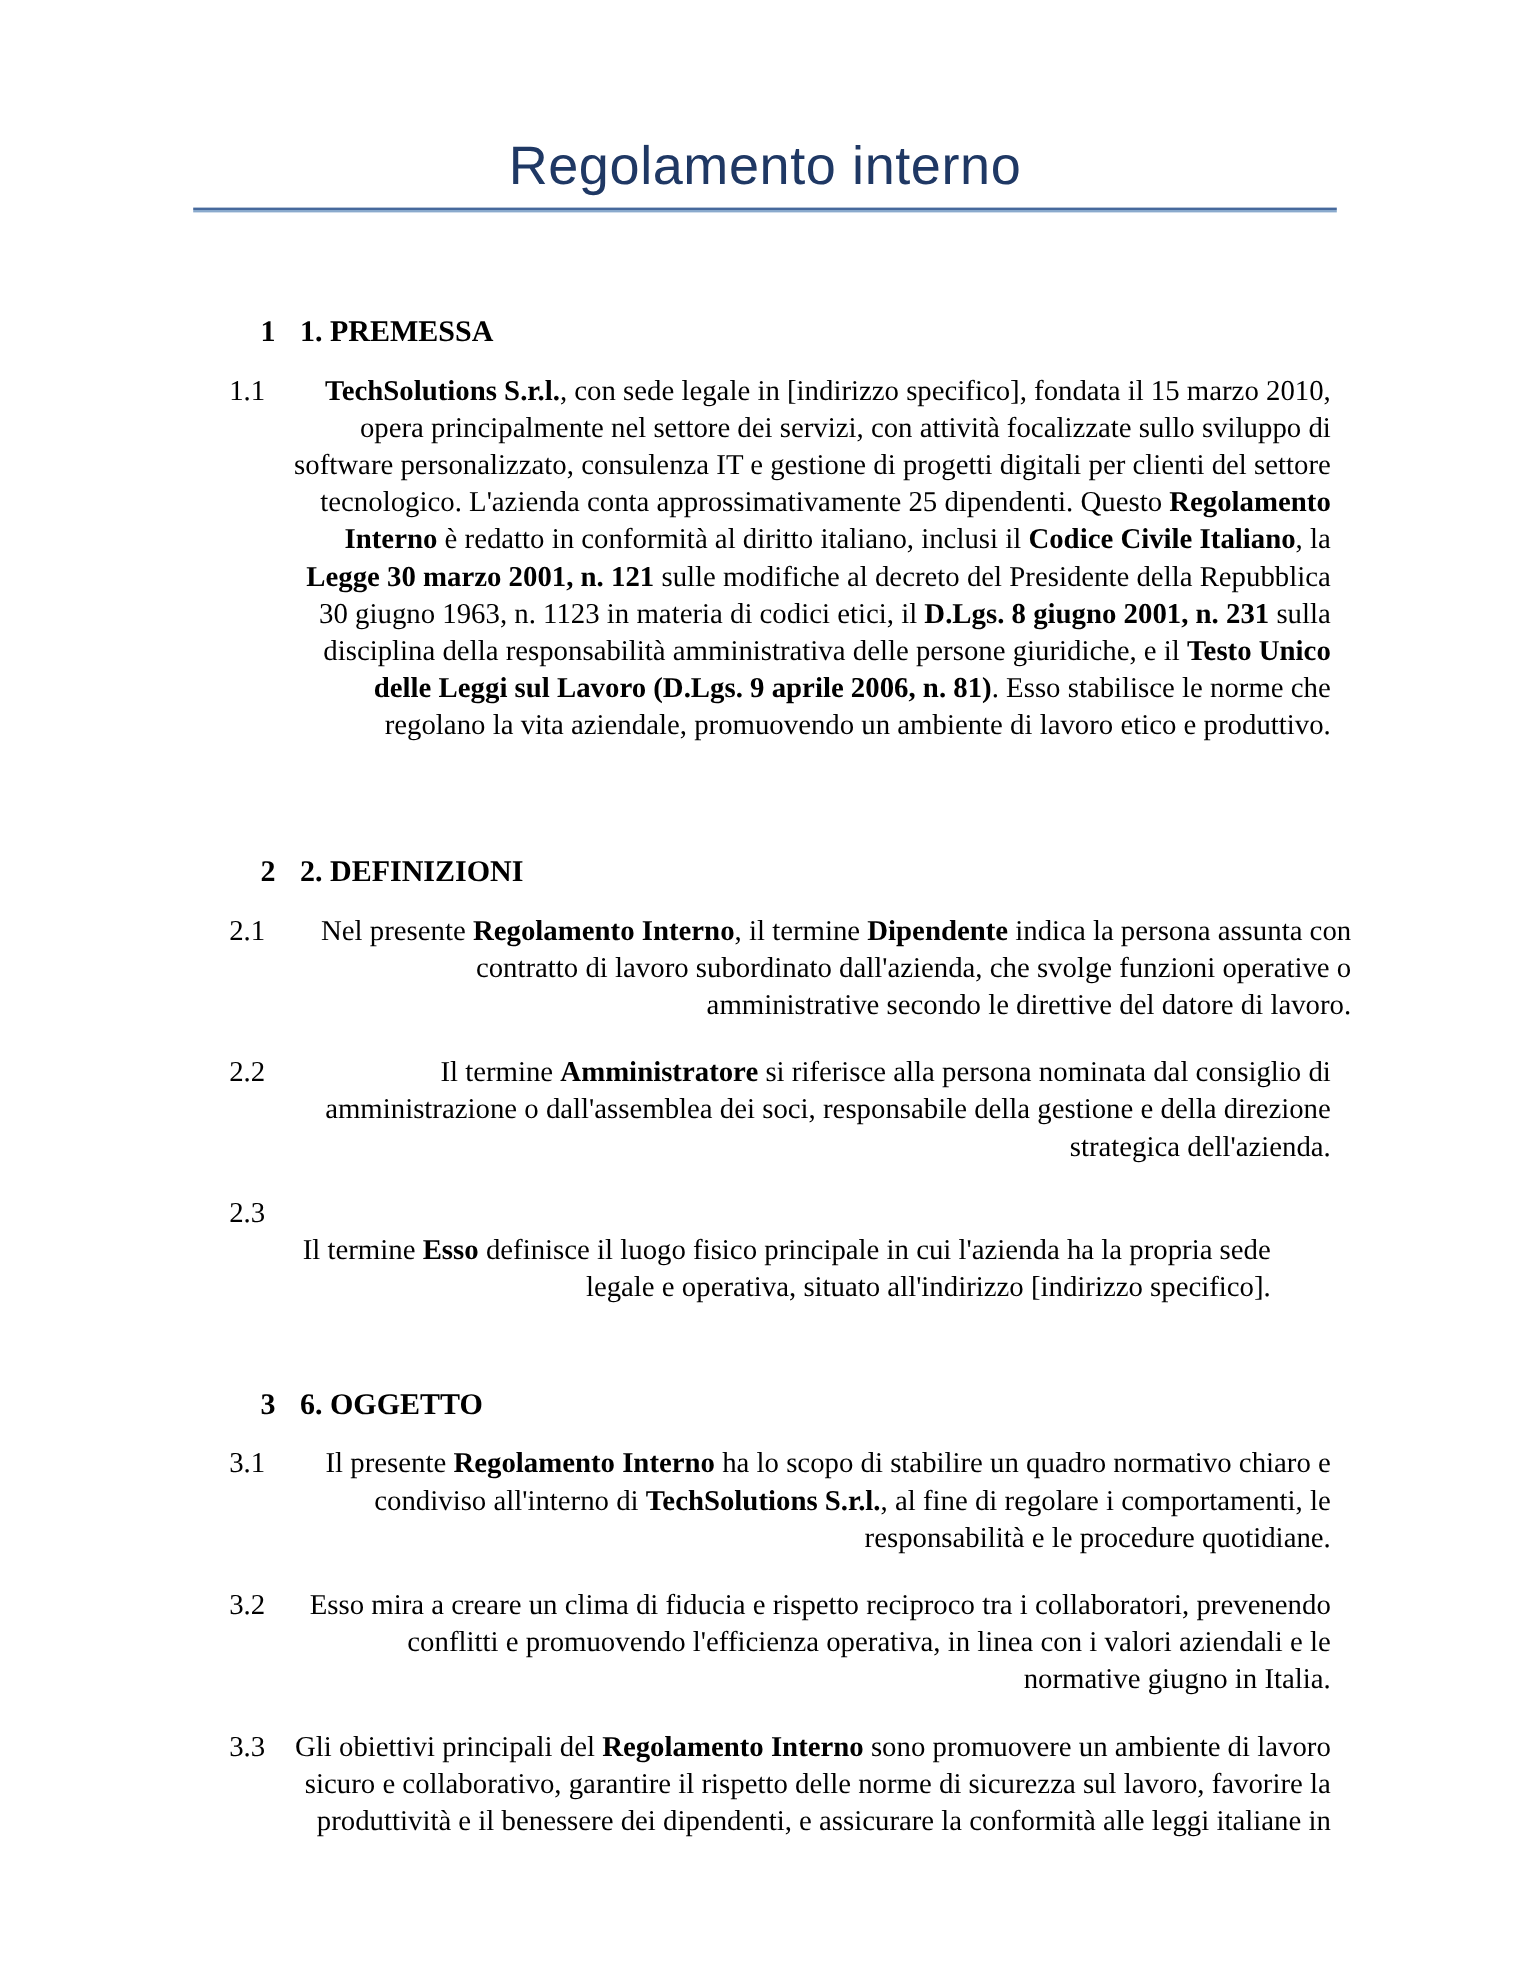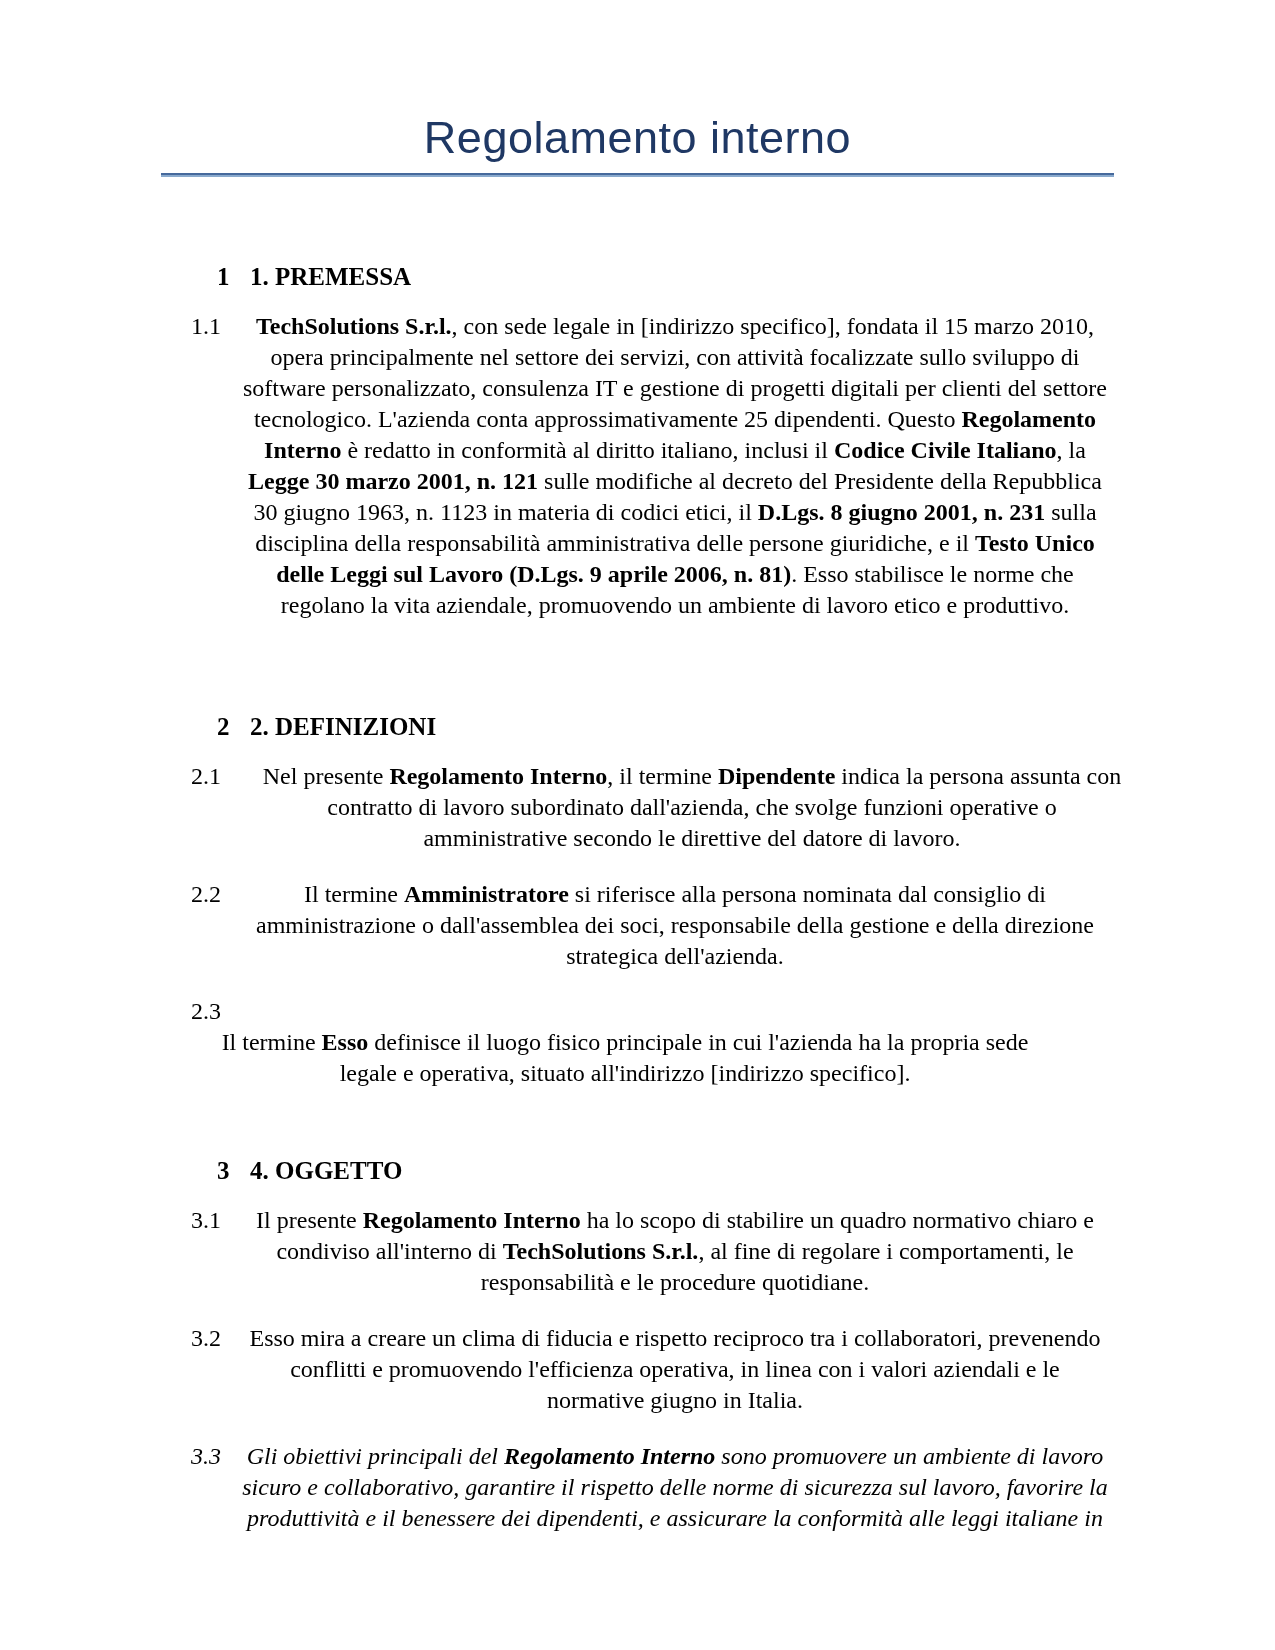--- a/index.html
+++ b/index.html
@@ -42,33 +42,33 @@
     color:#000000;
   }
   .h-num { width:33px; flex:none; }
   .p-row {
     display:flex;
     margin-left:148px;
     font-size:24px;
     line-height:31px;
   }
   .p-num { width:50px; flex:none; }
-  .p-text { width:868px; text-align:center; }
+  .p-text { width:868px; text-align:right; }
   .p-text b { font-weight:700; }
 
   #h1  { margin-top:84px; }
   #p11 { margin-top:18px; }
   #h2  { margin-top:90px; }
   #p21 { margin-top:18px;gap:17px; }
   #p22 { margin-top:25px; }
   #p23 { margin-top:24px;flex-direction:column; }
   #h3  { margin-top:66px; }
   #p31 { margin-top:18px; }
   #p32 { margin-top:25px; }
-  #p33 { margin-top:25px;font-style:italic; }
+  #p33 { margin-top:25px; }
 </style>
 </head>
 <body>
 
 <div class="page">
 
   <h1 class="doc-title">Regolamento interno</h1>
   <div class="title-rule"></div>
 
   <main>
@@ -99,21 +99,21 @@
       </div>
       <div class="p-row" id="p23">
         <span class="p-num">2.3</span>
         <p class="p-text">Il termine <b>Esso</b> definisce il luogo fisico principale in cui l'azienda ha la propria sede legale e operativa, situato all'indirizzo [indirizzo specifico].</p>
       </div>
     </section>
 
     <section>
       <div class="h-row" id="h3">
         <span class="h-num">3</span>
-        <span class="h-text">4. OGGETTO</span>
+        <span class="h-text">6. OGGETTO</span>
       </div>
       <div class="p-row" id="p31">
         <span class="p-num">3.1</span>
         <p class="p-text">Il presente <b>Regolamento Interno</b> ha lo scopo di stabilire un quadro normativo chiaro e condiviso all'interno di <b>TechSolutions S.r.l.</b>, al fine di regolare i comportamenti, le responsabilità e le procedure quotidiane.</p>
       </div>
       <div class="p-row" id="p32">
         <span class="p-num">3.2</span>
         <p class="p-text">Esso mira a creare un clima di fiducia e rispetto reciproco tra i collaboratori, prevenendo conflitti e promuovendo l'efficienza operativa, in linea con i valori aziendali e le normative giugno in Italia.</p>
       </div>
       <div class="p-row" id="p33">

